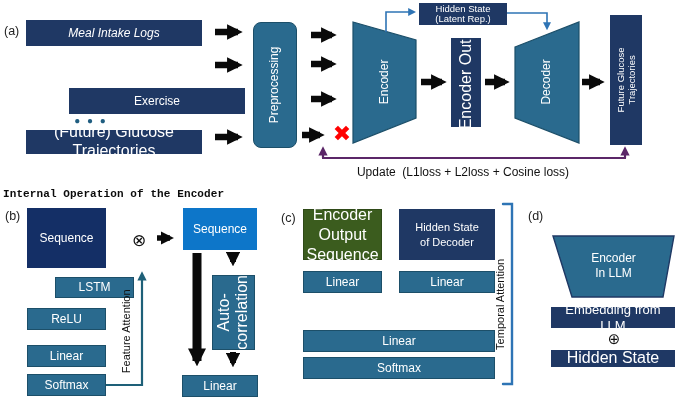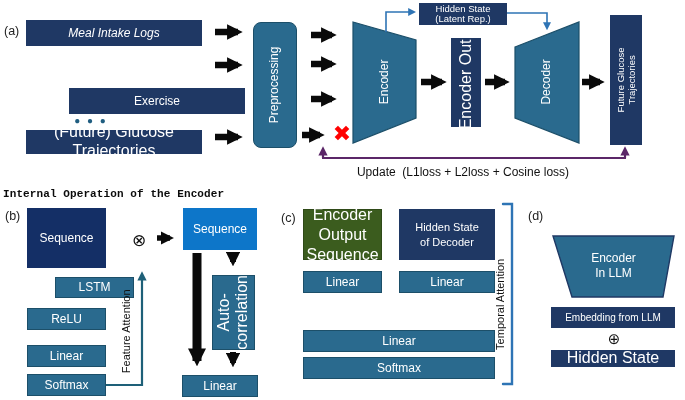--- a/index.html
+++ b/index.html
@@ -16,21 +16,21 @@
   .navy{background:var(--navy,#1F3864);}
   .navydeep{background:var(--navyDeep,#142F66);}
   .teal{background:var(--teal,#2A6A8E);border:1px solid var(--tealBorder,#1C4F69);}
   .blue{background:var(--blue,#0D76C9);}
   .green{background:var(--green,#3B5C1E);border:1px solid var(--greenBorder,#2F4A18);}
   .round{border-radius:8px;border:1.5px solid var(--tealBorder,#1C4F69);}
   .v > span{transform:rotate(-90deg);flex:none;white-space:pre-line;text-align:center;line-height:1.15;}
   .dark{color:#111;}
   .f9{font-size:9.5px;}
   .f10{font-size:16px;}
-  .f105{font-size:10px;}
+  .f105{font-size:13px;}
   .f11{font-size:11px;}
   .f12{font-size:12px;}
   .plabel{position:absolute;color:#222;font-size:12.5px;background:transparent;}
   .title{
     position:absolute;left:3px;top:188px;font-size:11px;font-weight:700;color:#0b0b0b;
     letter-spacing:0.1px;white-space:pre;font-family:Liberation Mono, monospace;
   }
   .update{
     position:absolute;left:330px;top:164px;width:266px;height:16px;
     display:flex;align-items:center;justify-content:center;

